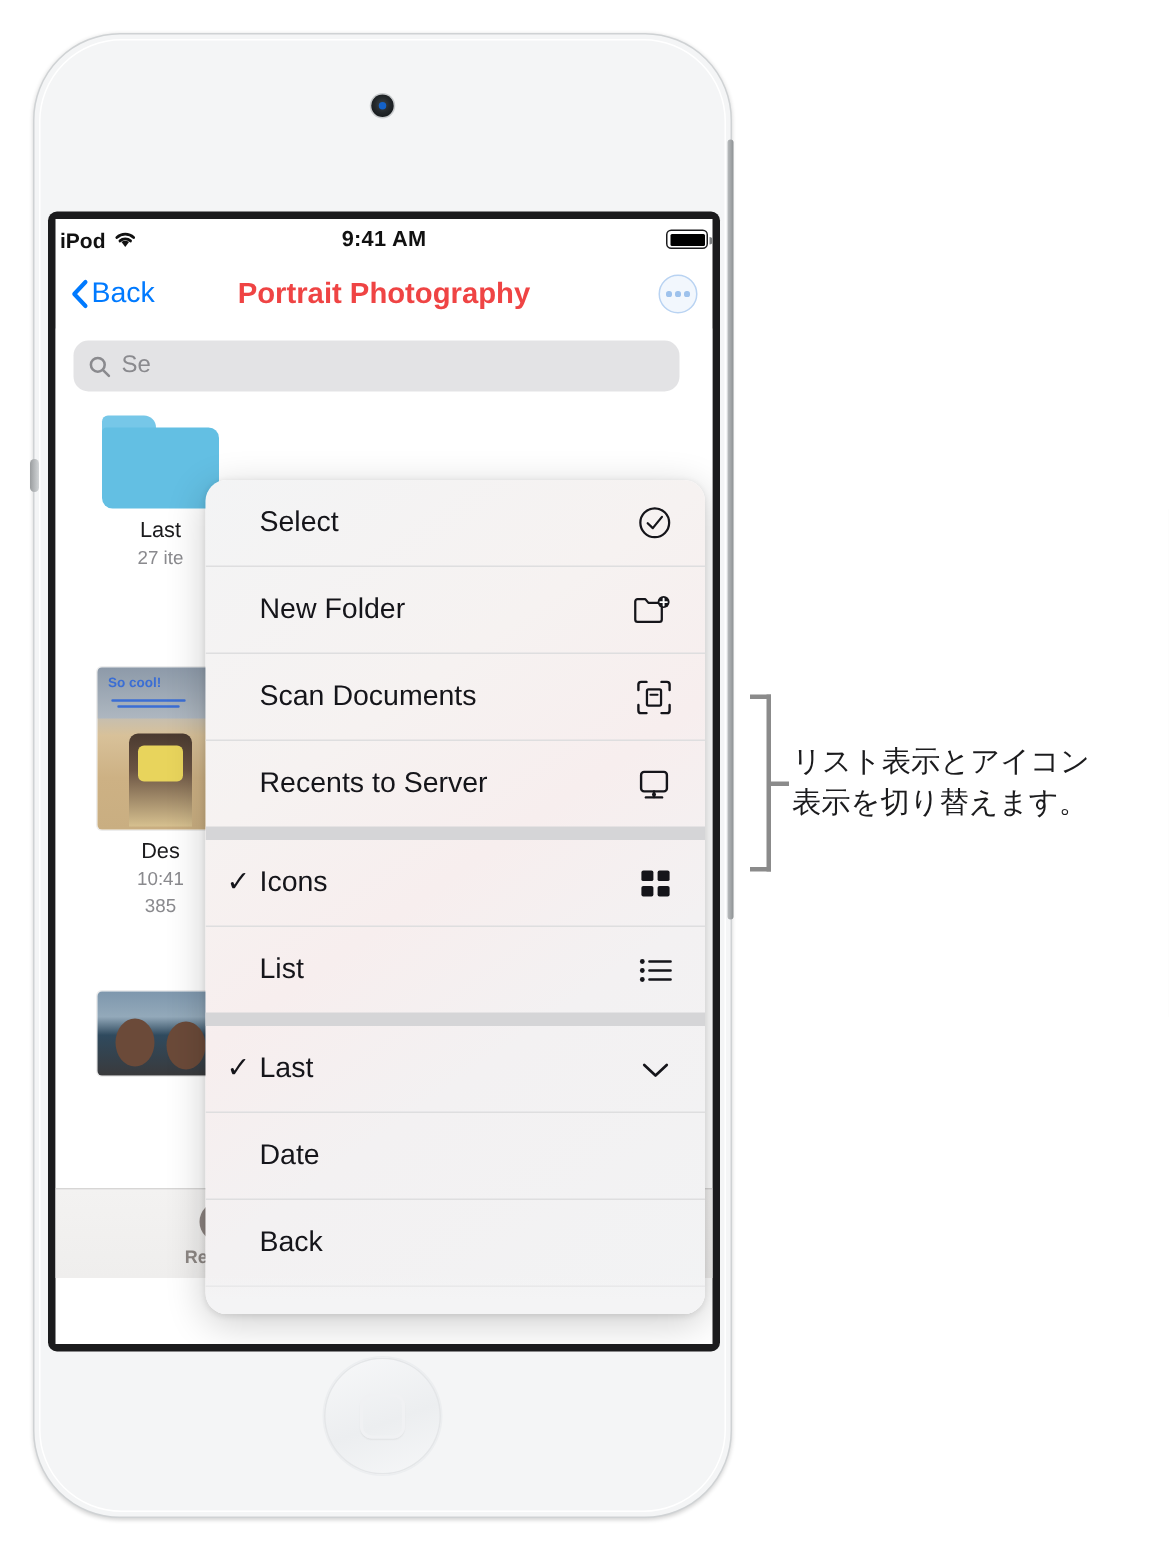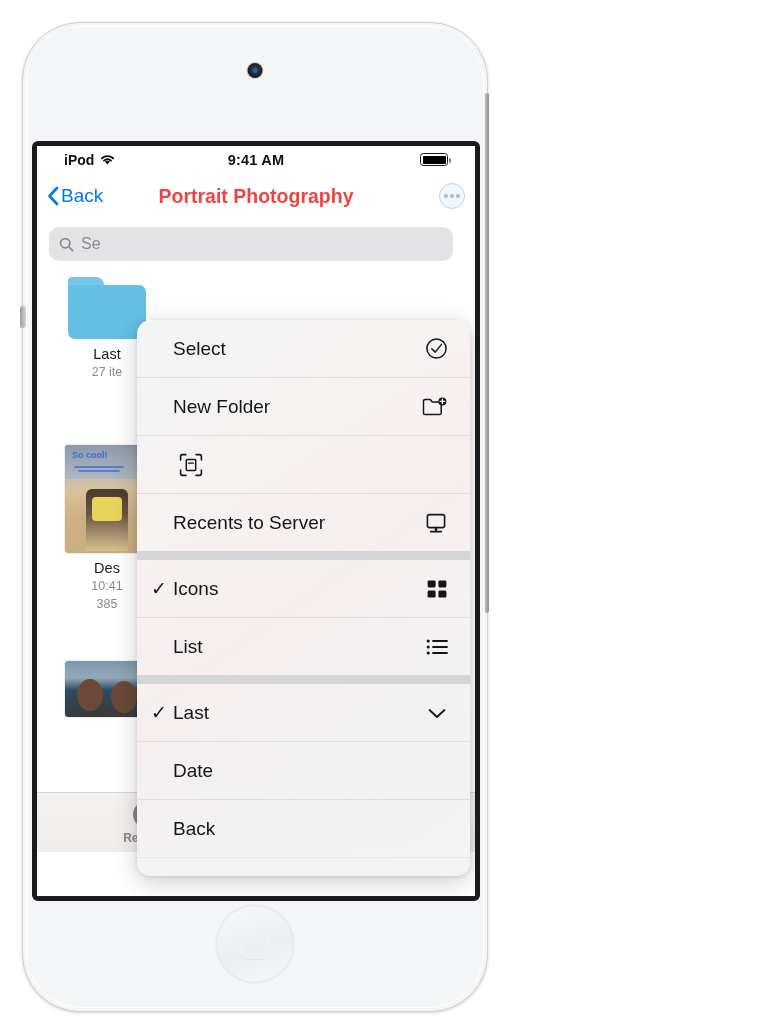--- a/index.html
+++ b/index.html
@@ -73,21 +73,21 @@
   }
   .screen {
     position: relative; width: 100%; height: 100%;
     background: #ffffff; overflow: hidden;
   }
 
   
   .statusbar {
     position: relative; height: 27px;
     display: flex; align-items: center;
-    padding: 0 27px;
+    padding: 0 3px;
     font-size: 14px; font-weight: bold; color: #111;
   }
   .sb-left { display: flex; align-items: center; gap: 5px; }
   .sb-time {
     position: absolute; left: 0; right: 0; text-align: center;
     font-size: 14.5px; font-weight: bold; letter-spacing: .2px;
   }
   .sb-right { margin-left: auto; display: flex; align-items: center; }
   .battery {
     position: relative; width: 28px; height: 13px;
@@ -357,20 +357,21 @@
                   <path d="M1.5 5 A1.6 1.6 0 0 1 3.1 3.4 H8.2 L10.3 5.9 H17.6 A1.6 1.6 0 0 1 19.2 7.5 V17 A1.6 1.6 0 0 1 17.6 18.6 H3.1 A1.6 1.6 0 0 1 1.5 17 Z" stroke="#15151a" stroke-width="1.5" fill="none" stroke-linejoin="round"></path>
                   <circle cx="20.4" cy="5.4" r="4.0" fill="#15151a"></circle>
                   <path d="M20.4 3.2 V7.6 M18.2 5.4 H22.6" stroke="#fff" stroke-width="1.3" stroke-linecap="round"></path>
                 </svg>
               </span>
             </div>
             <div class="sep-thin"></div>
 
             <div class="menu-row">
               <span class="check"></span>
+              <span class="label">Scan Documents</span>
               <span class="mi">
                 <svg width="24" height="24" viewBox="0 0 24 24">
                   <path d="M1.6 7 V3.4 A1.8 1.8 0 0 1 3.4 1.6 H7" stroke="#15151a" stroke-width="1.6" fill="none" stroke-linecap="round"></path>
                   <path d="M17 1.6 H20.6 A1.8 1.8 0 0 1 22.4 3.4 V7" stroke="#15151a" stroke-width="1.6" fill="none" stroke-linecap="round"></path>
                   <path d="M22.4 17 V20.6 A1.8 1.8 0 0 1 20.6 22.4 H17" stroke="#15151a" stroke-width="1.6" fill="none" stroke-linecap="round"></path>
                   <path d="M7 22.4 H3.4 A1.8 1.8 0 0 1 1.6 20.6 V17" stroke="#15151a" stroke-width="1.6" fill="none" stroke-linecap="round"></path>
                   <rect x="7.3" y="6.6" width="9.4" height="10.8" rx="1" stroke="#15151a" stroke-width="1.5" fill="none"></rect>
                   <path d="M9.6 10.2 H14.4" stroke="#15151a" stroke-width="1.3" stroke-linecap="round"></path>
                 </svg>
               </span>
@@ -471,14 +472,24 @@
 
         </div>
       </div>
     </div>
 
     <div class="home-btn">
       <div class="home-sq"></div>
     </div>
   </div>
 
+  <div class="callout">
+    <div class="bracket">
+      <div class="vline"></div>
+        <div class="tline"></div>
+      <div class="bline"></div>
+        <div class="lead"></div>
+    </div>
+    <div class="callout-text">リスト表示とアイコン
+表示を切り替えます。</div>
+  </div>
 
 </div>
 
 </body></html>

